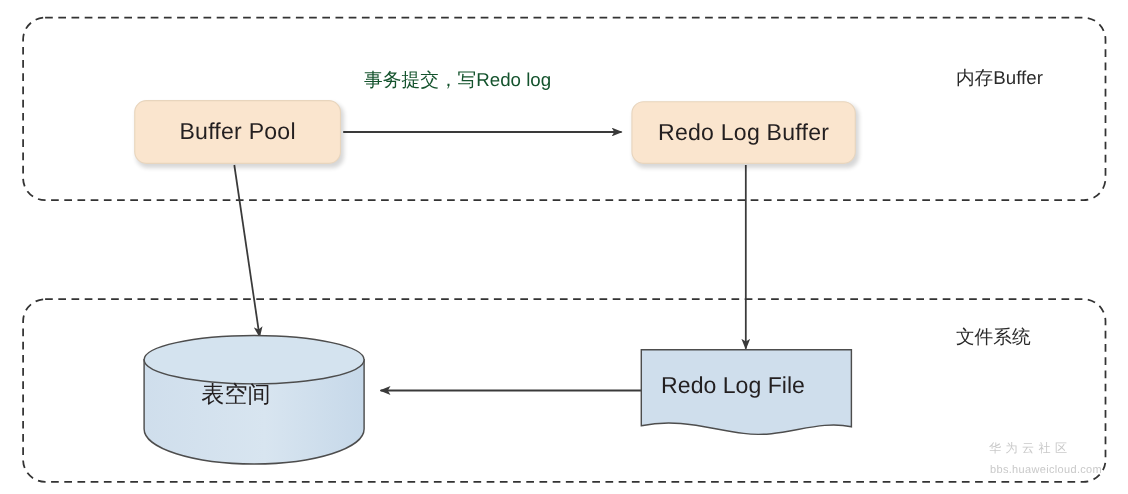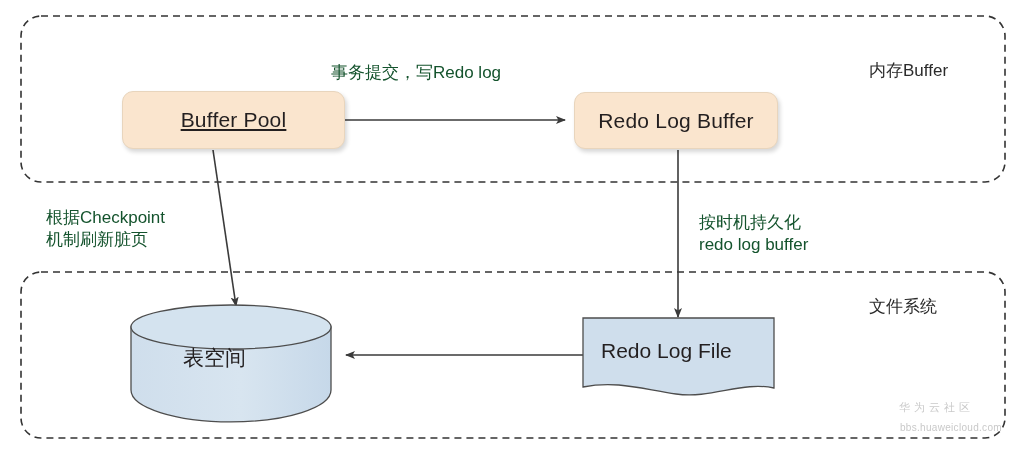--- a/index.html
+++ b/index.html
@@ -35,21 +35,21 @@
     letter-spacing: .2px;
   }
   .buffer-box {
     background: #fae5ce;
     border: 1px solid #e8d5bd;
     border-radius: 11px;
     box-shadow: 2px 3px 4px rgba(0,0,0,0.16);
     font-size: 21px;
   }
   #buffer-pool {
-    left: 122px; top: 91px; width: 223px; height: 58px; text-decoration: underline;
+    left: 122px; top: 91px; width: 188px; height: 58px;
   }
   #redo-log-buffer {
     left: 574px; top: 92px; width: 204px; height: 57px;
   }
   .zone-label {
     position: absolute;
     font-size: 17px;
     color: #2b2b2b;
     white-space: nowrap;
   }
@@ -138,21 +138,17 @@
   </div>
 
   <div id="tablespace-text" class="shape-text">表空间</div>
 
   <div id="redo-log-file-text" class="shape-text">Redo Log File</div>
 
   <div id="zone-label-memory" class="zone-label">内存Buffer</div>
   <div id="zone-label-filesystem" class="zone-label">文件系统</div>
 
   <div id="label-commit" class="edge-label">事务提交，写Redo log</div>
-  <div id="label-checkpoint" class="edge-label">根据Checkpoint
-机制刷新脏页</div>
-  <div id="label-persist" class="edge-label">按时机持久化
-redo log buffer</div>
 
   <div id="watermark-main" class="watermark">华为云社区</div>
   <div id="watermark-sub" class="watermark">bbs.huaweicloud.com</div>
 
 </div>
 
 </body></html>

